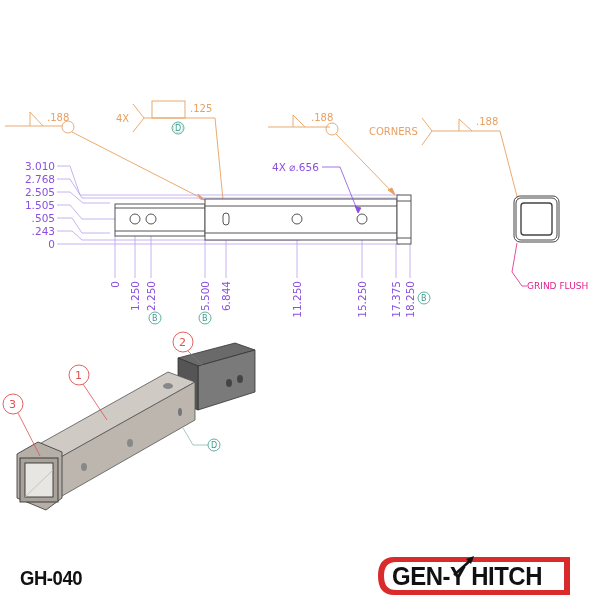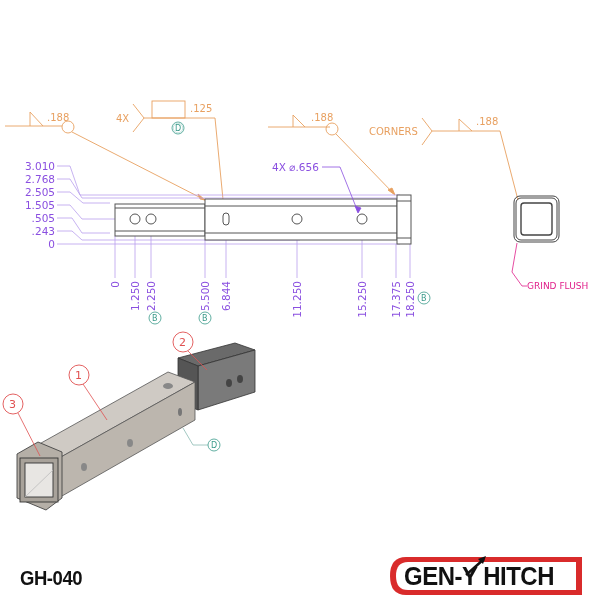--- a/index.html
+++ b/index.html
@@ -4,21 +4,21 @@
 <style>
   html, body { margin:0; padding:0; background:#ffffff; }
   body { width:600px; height:600px; position:relative; overflow:hidden; font-family:"Liberation Sans", sans-serif; }
   svg { position:absolute; left:0; top:0; }
   .orange { fill:#e8a060; font-family:"DejaVu Sans", sans-serif; font-size:10px; }
   .purple { fill:#8a4fe0; font-family:"DejaVu Sans", sans-serif; font-size:10.5px; }
   .teal { fill:#3a9a8a; font-family:"DejaVu Sans", sans-serif; font-size:8px; }
   .red { fill:#e05050; font-family:"DejaVu Sans", sans-serif; font-size:11px; }
   .pink { fill:#e0208a; font-family:"DejaVu Sans", sans-serif; font-size:9px; }
   .part-no { position:absolute; left:20px; top:566px; font-size:21px; font-weight:bold; color:#111; font-family:"Liberation Sans", sans-serif; letter-spacing:-0.5px; transform:scaleX(0.88); transform-origin:left; }
-  .logo { position:absolute; left:386px; top:553px; width:198px; height:44px; }
+  .logo { position:absolute; left:374px; top:553px; width:198px; height:44px; }
   .logo-text { position:absolute; left:18px; top:8px; font-size:26px; font-weight:bold; color:#111; font-family:"Liberation Sans", sans-serif; letter-spacing:-0.5px; white-space:nowrap; transform:scaleX(0.92); transform-origin:left; }
 </style>
 </head>
 <body>
 
 <svg width="600" height="600" viewBox="0 0 600 600">
 
   <g stroke="#e8a060" fill="none" stroke-width="0.9">
     <line x1="5" y1="126" x2="62" y2="126"></line>
     <polyline points="30,126 30,112 43,126"></polyline>

